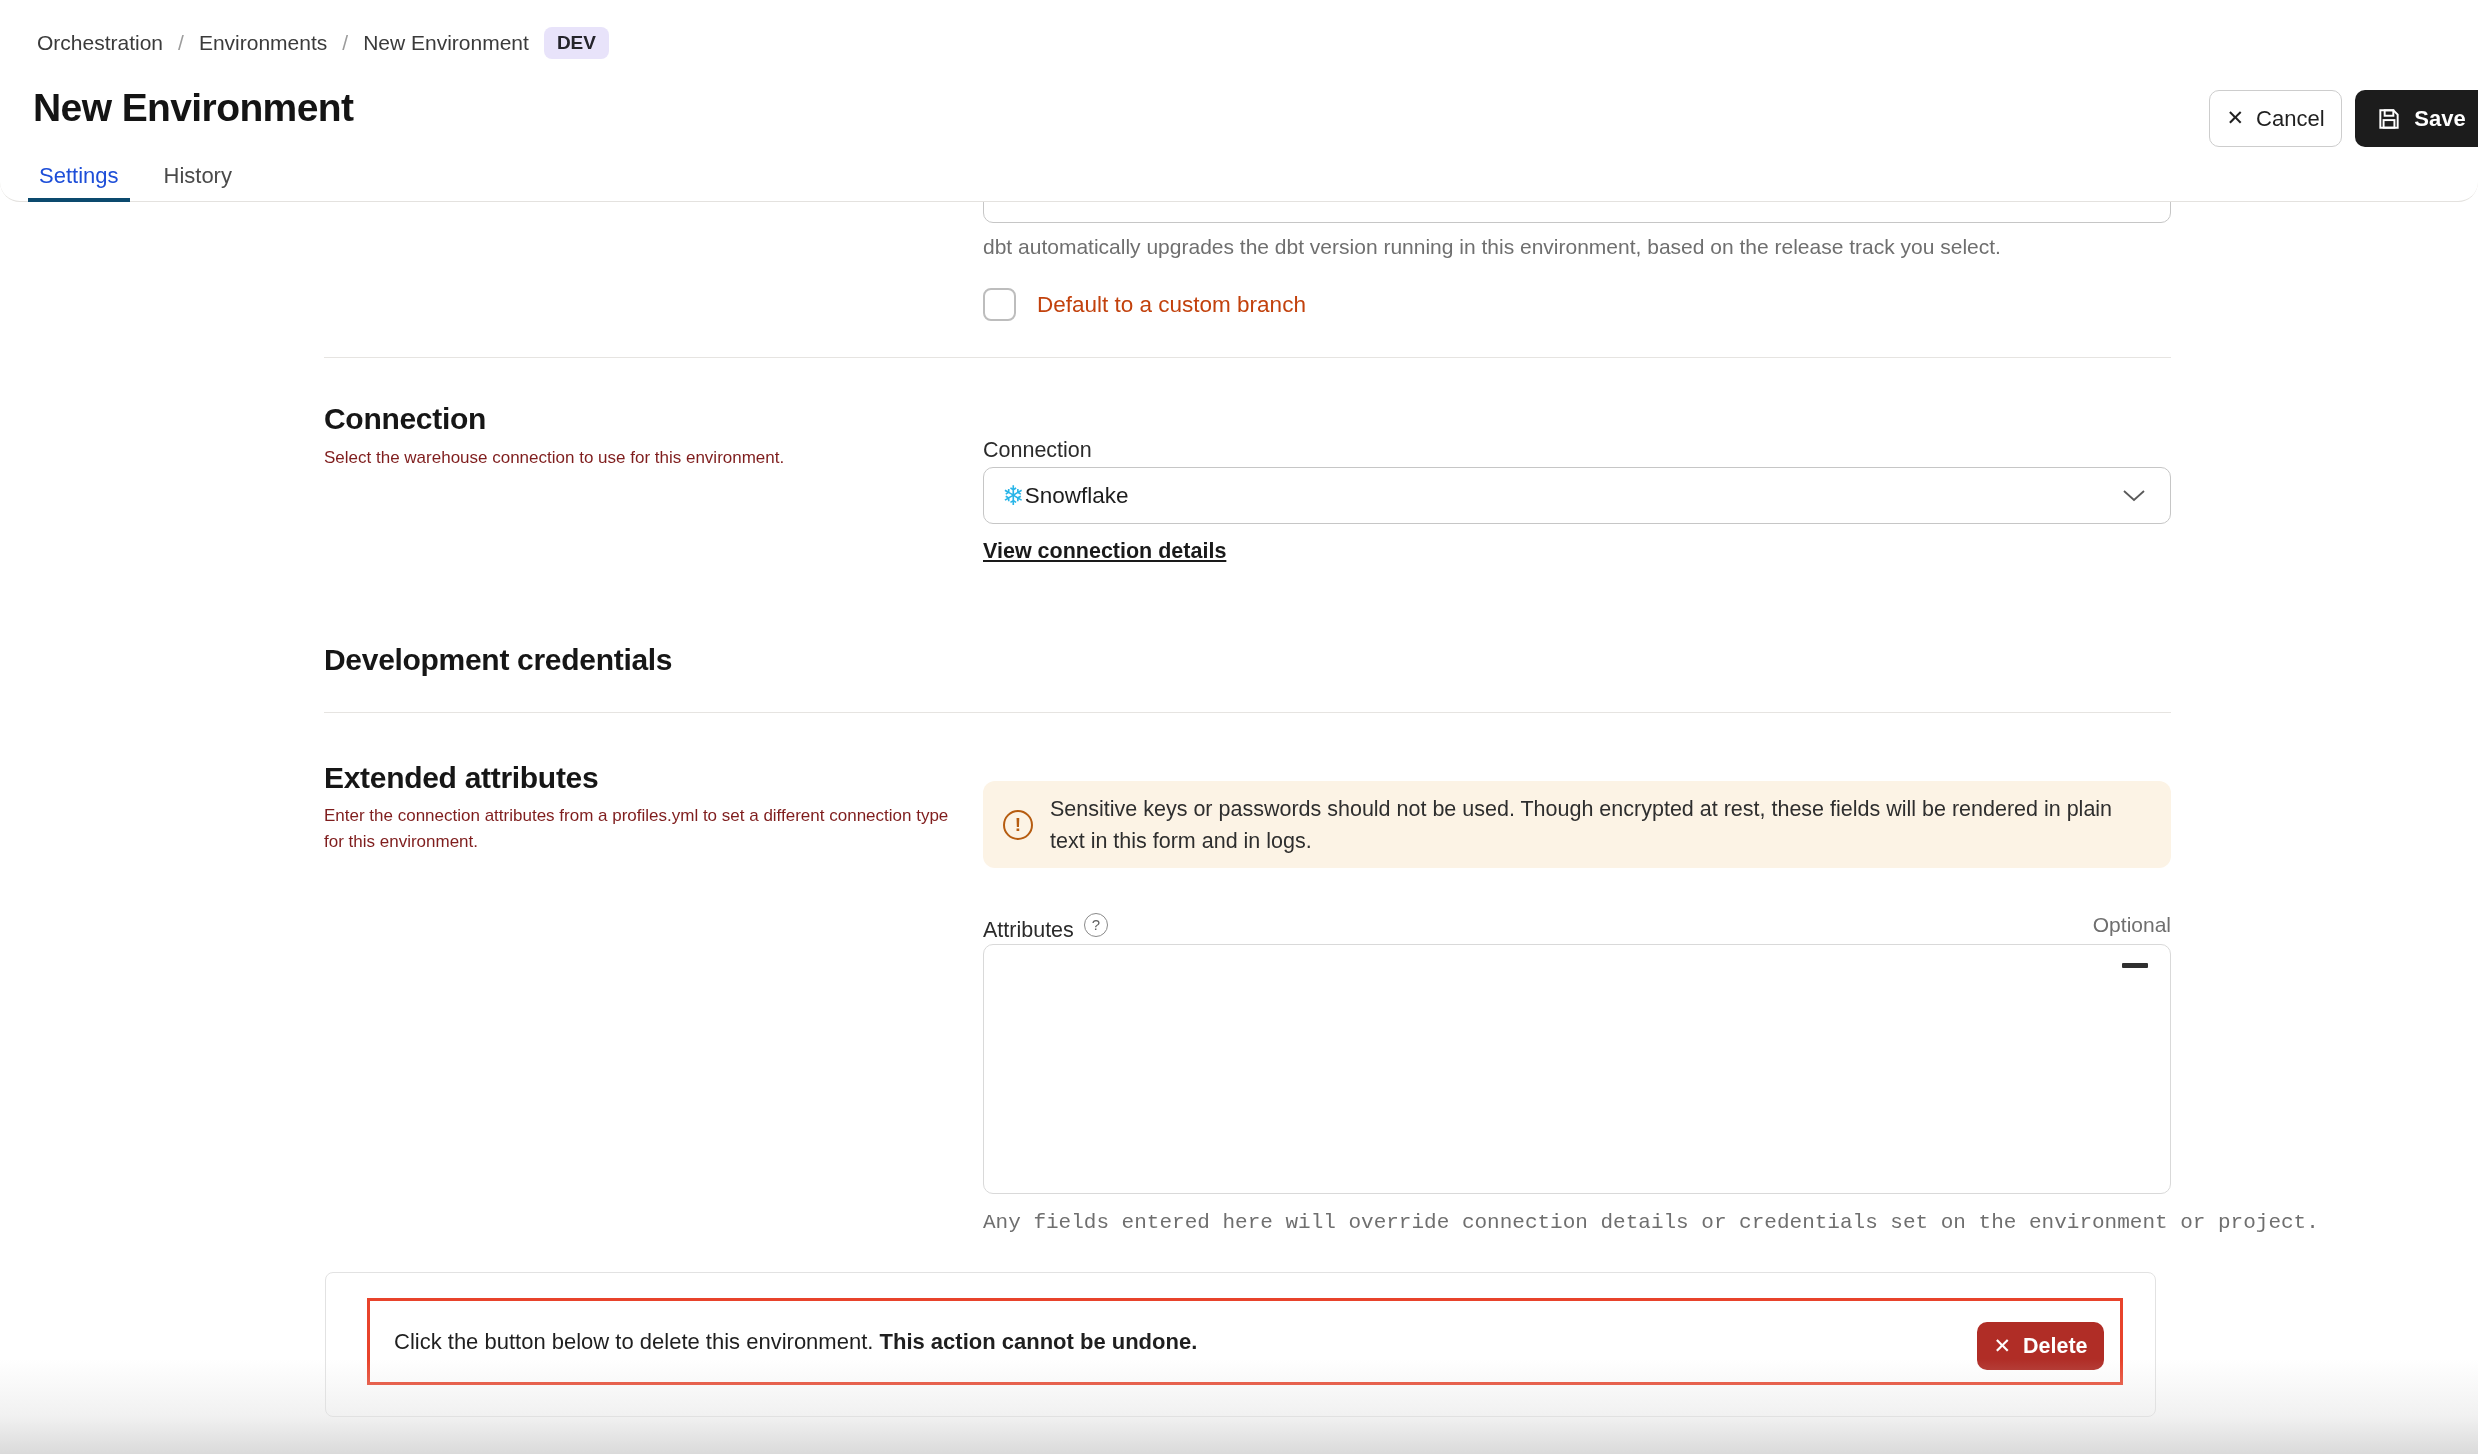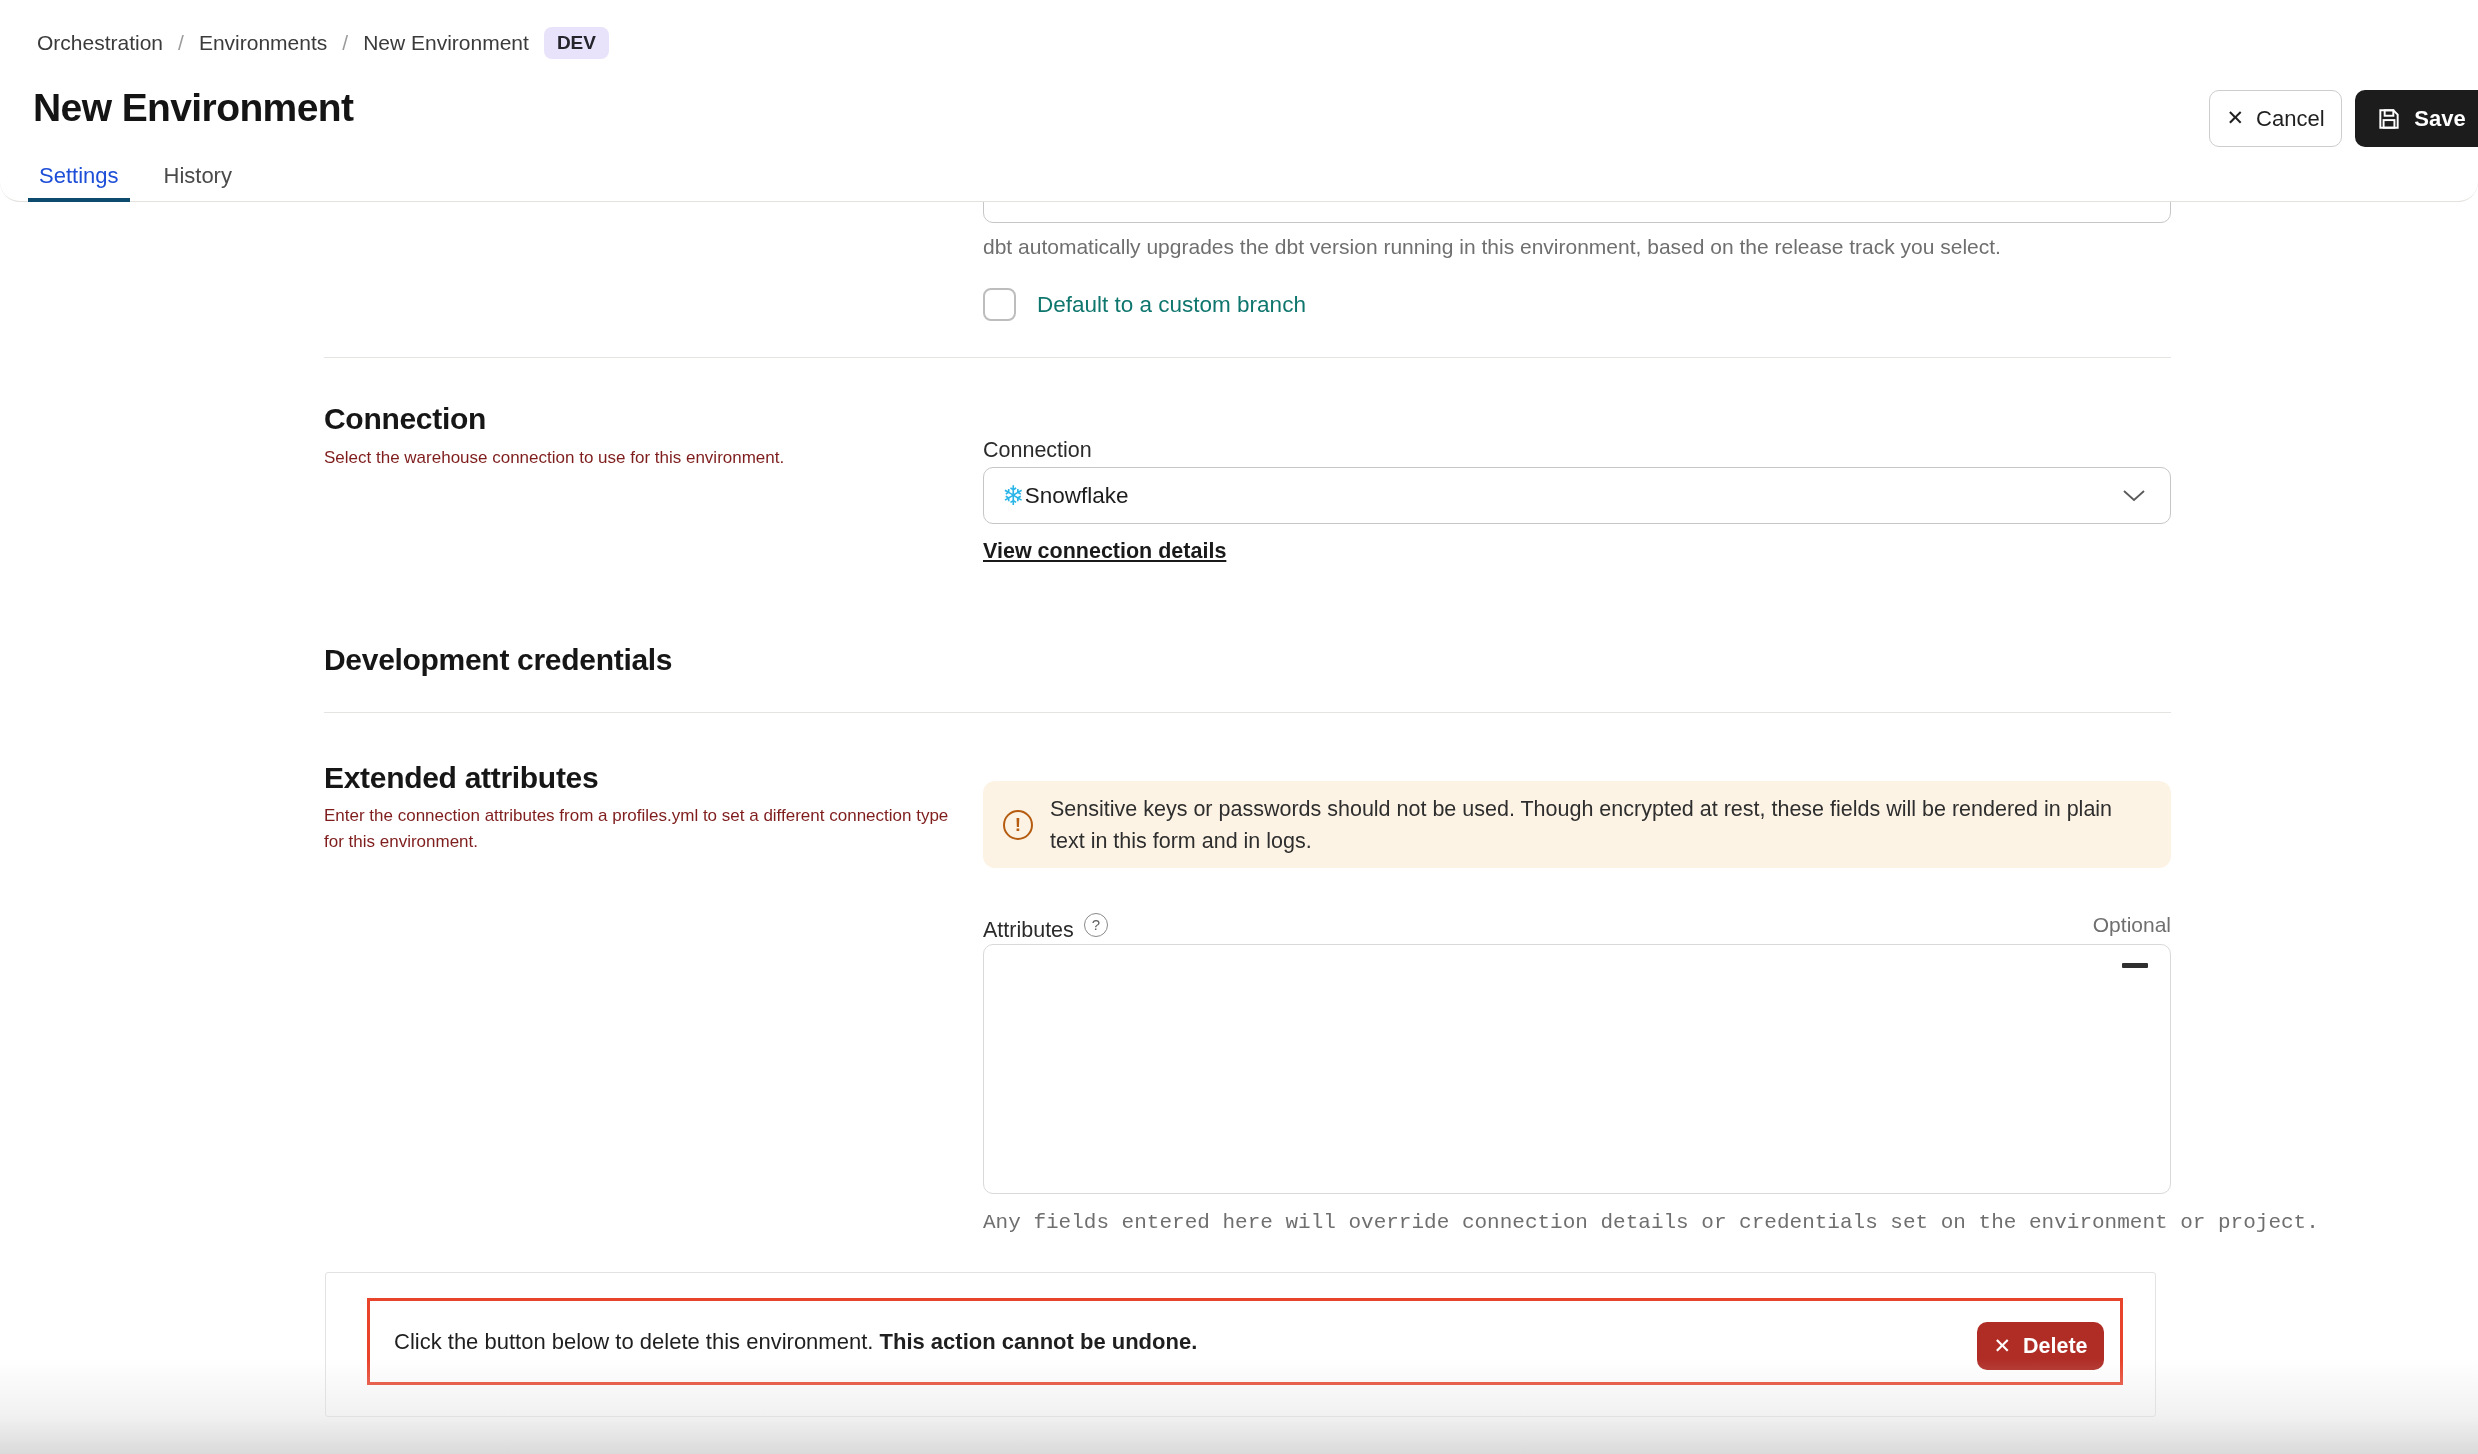--- a/index.html
+++ b/index.html
@@ -27,21 +27,21 @@
   .tab { display:flex; align-items:center; padding:0 11px; font-size:22px; color:#4a4a4a; cursor:pointer; border-bottom:4px solid transparent; }
   .tab.active { color:#1d4ed8; border-bottom:4px solid #0c4a6e; }
 
   
   .cut-input { position:absolute; left:983px; top:166px; width:1188px; height:57px; border:1px solid #c6c6c6; border-radius:10px; background:#fff; z-index:1; }
   .helper { font-size:21px; color:#6f6f6f; }
   .h-release { left:983px; top:235px; }
 
   .checkbox-row { position:absolute; left:983px; top:288px; display:flex; align-items:center; gap:21px; }
   .checkbox { width:33px; height:33px; border:2px solid #bdbdbd; border-radius:8px; background:#fff; cursor:pointer; }
-  .checkbox-label { font-size:22.5px; color:#0f766e; }
+  .checkbox-label { font-size:22.5px; color:#c2410c; }
 
   .divider { position:absolute; left:324px; width:1847px; height:1px; background:#e6e4e1; }
 
   .sec-h { position:absolute; left:324px; font-size:30px; font-weight:bold; color:#161616; letter-spacing:-0.3px; }
   .sec-sub { position:absolute; left:324px; font-size:17px; color:#7f1d1d; line-height:26px; }
 
   .field-label { position:absolute; left:983px; font-size:21.5px; color:#2b2b2b; }
 
   .dropdown { position:absolute; left:983px; top:467px; width:1188px; height:57px; border:1px solid #c6c6c6; border-radius:10px; background:#fff; display:flex; align-items:center; padding:0 24px 0 18px; cursor:pointer; }
   .snowflake { font-family:"DejaVu Sans", sans-serif; font-size:27px; color:#29b5e8; line-height:1; }
@@ -59,21 +59,21 @@
   .attr-row { position:absolute; left:983px; top:906px; width:1188px; display:flex; align-items:center; }
   .attr-label { font-size:21.5px; color:#2b2b2b;margin-top:12px; }
   .help-icon { width:24px; height:24px; border:1.5px solid #8a8a8a; border-radius:50%; color:#5f5f5f; font-size:15px; display:flex; align-items:center; justify-content:center; margin-left:10px; cursor:pointer; }
   .optional { margin-left:auto; font-size:21px; color:#6f6f6f; }
 
   .editor { position:absolute; left:983px; top:944px; width:1188px; height:250px; border:1px solid #d9d9d9; border-radius:10px; background:#fff; cursor:text; }
   .collapse-bar { position:absolute; top:18px; right:22px; width:26px; height:5px; background:#2f2f2f; border-radius:1px; cursor:pointer; }
 
   .h-editor { left:983px; top:1211px;font-family:Liberation Mono, monospace; }
 
-  .danger-card { position:absolute; left:325px; top:1272px; width:1831px; height:145px; border:1px solid #e2e2e2; border-radius:3px; background:#fff; }
+  .danger-card { position:absolute; left:325px; top:1272px; width:1831px; height:145px; border:1px solid #e2e2e2; border-radius:8px; background:#fff; }
   .danger-hl { position:absolute; left:41px; top:25px; width:1756px; height:87px; border:3px solid #e8432b; background:#fff; display:flex; align-items:center; }
   .danger-text { margin-left:24px; font-size:22px; color:#1f1f1f; }
   .danger-bold { font-weight:bold; }
   .btn-delete { position:absolute; right:16px; top:21px; width:127px; height:48px; background:#b02d26; color:#fff; border-radius:10px; font-size:21.5px; font-weight:bold; }
 
   .bottom-fade { position:absolute; left:0; bottom:0; width:2478px; height:95px; pointer-events:none;
     background:linear-gradient(180deg, rgba(228,228,228,0) 0%, rgba(224,224,224,0.45) 60%, rgba(214,214,214,0.9) 100%); z-index:9; }
 </style>
 </head>
 <body>

